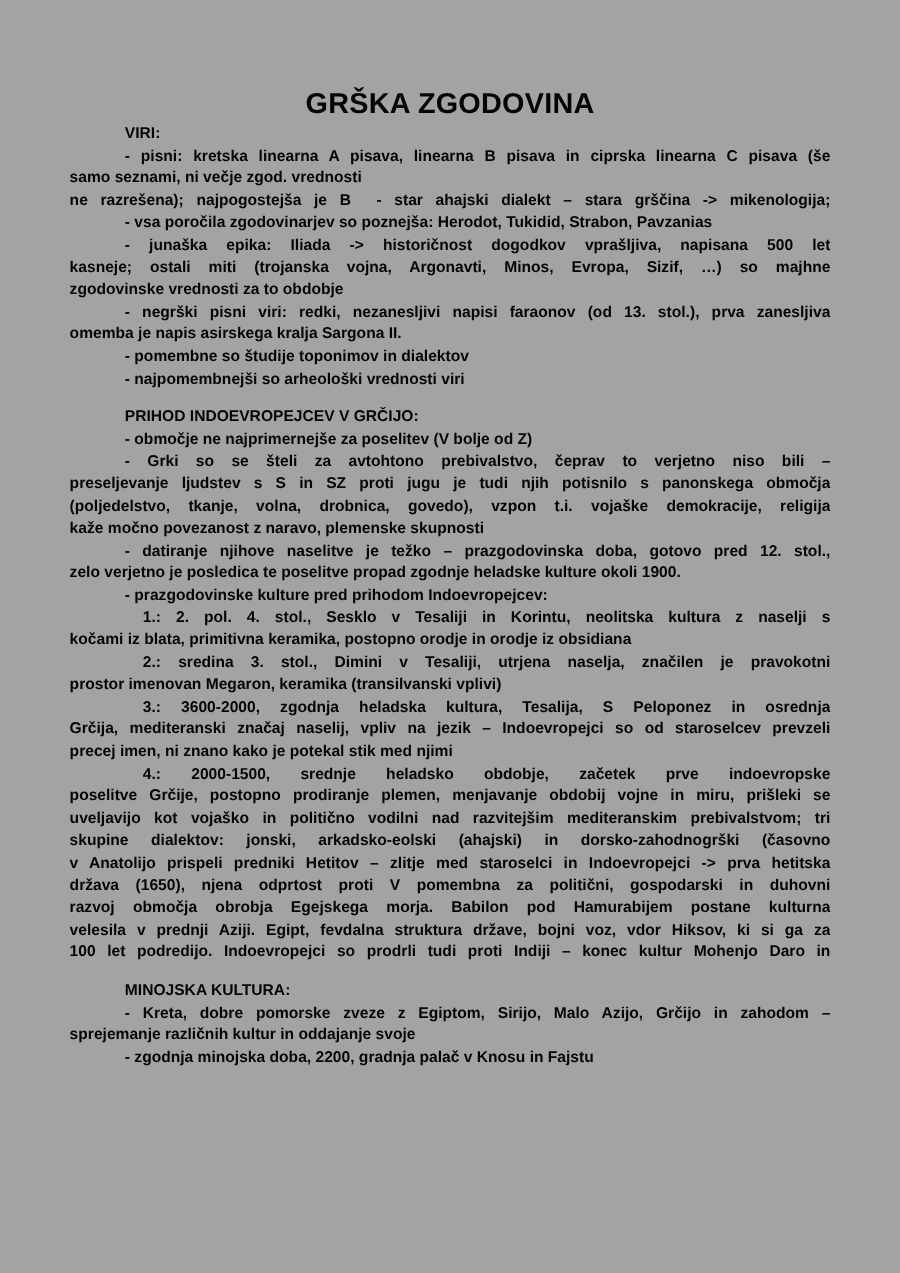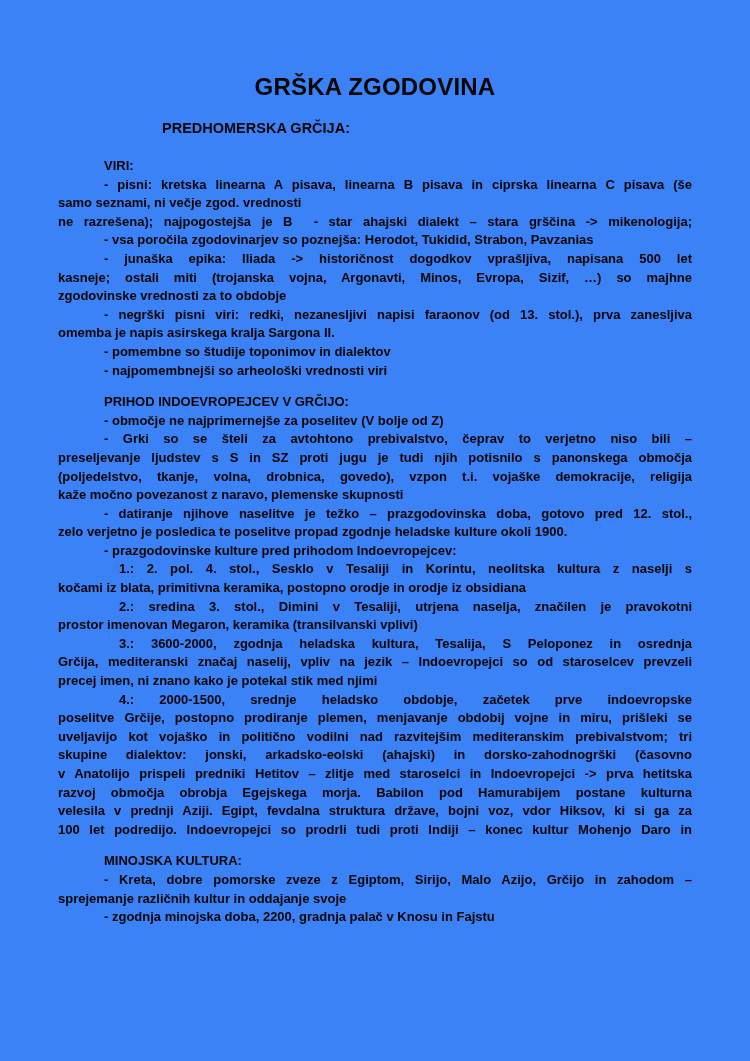--- a/index.html
+++ b/index.html
@@ -5,21 +5,21 @@
   html, body {
     margin: 0;
     padding: 0;
     background: #ffffff;
   }
   .page {
     position: relative;
     width: 750px;
     height: 1061px;
     margin: 0 auto;
-    background: #3b82f6;
+    background: #a3a3a3;
     box-sizing: border-box;
     padding: 72px 58px 0 58px;
     font-family: "Liberation Sans", "DejaVu Sans", sans-serif;
     color: #050505;
     overflow: hidden;
   }
   .doc-title {
     font-size: 24px;
     font-weight: bold;
     text-align: center;
@@ -49,21 +49,20 @@
   }
   .line.fl1 { padding-left: 46px; }
   .line.fl2 { padding-left: 61px; }
   .spacer { height: 13px; }
 </style>
 </head>
 <body>
 
 <div class="page">
   <div class="doc-title">GRŠKA ZGODOVINA</div>
-  <div class="doc-subtitle">PREDHOMERSKA GRČIJA:</div>
   <div>
       <div class="para">
         <div class="line fl1">VIRI:</div>
       </div>
       <div class="para">
         <div class="line fl1 j">- pisni: kretska linearna A pisava, linearna B pisava in ciprska linearna C pisava (še</div>
         <div class="line">samo seznami, ni večje zgod. vrednosti</div>
         <div class="line j">ne razrešena); najpogostejša je B&nbsp; - star ahajski dialekt – stara grščina -&gt; mikenologija;</div>
       </div>
       <div class="para">
@@ -116,20 +115,21 @@
         <div class="line fl2 j">3.: 3600-2000, zgodnja heladska kultura, Tesalija, S Peloponez in osrednja</div>
         <div class="line j">Grčija, mediteranski značaj naselij, vpliv na jezik – Indoevropejci so od staroselcev prevzeli</div>
         <div class="line">precej imen, ni znano kako je potekal stik med njimi</div>
       </div>
       <div class="para">
         <div class="line fl2 j">4.: 2000-1500, srednje heladsko obdobje, začetek prve indoevropske</div>
         <div class="line j">poselitve Grčije, postopno prodiranje plemen, menjavanje obdobij vojne in miru, prišleki se</div>
         <div class="line j">uveljavijo kot vojaško in politično vodilni nad razvitejšim mediteranskim prebivalstvom; tri</div>
         <div class="line j">skupine dialektov: jonski, arkadsko-eolski (ahajski) in dorsko-zahodnogrški (časovno</div>
         <div class="line j">v Anatolijo prispeli predniki Hetitov – zlitje med staroselci in Indoevropejci -&gt; prva hetitska</div>
+        <div class="line j">država (1650), njena odprtost proti V pomembna za politični, gospodarski in duhovni</div>
         <div class="line j">razvoj območja obrobja Egejskega morja. Babilon pod Hamurabijem postane kulturna</div>
         <div class="line j">velesila v prednji Aziji. Egipt, fevdalna struktura države, bojni voz, vdor Hiksov, ki si ga za</div>
         <div class="line j">100 let podredijo. Indoevropejci so prodrli tudi proti Indiji – konec kultur Mohenjo Daro in</div>
       </div>
       <div class="spacer"></div>
       <div class="para">
         <div class="line fl1">MINOJSKA KULTURA:</div>
       </div>
       <div class="para">
         <div class="line fl1 j">- Kreta, dobre pomorske zveze z Egiptom, Sirijo, Malo Azijo, Grčijo in zahodom –</div>

